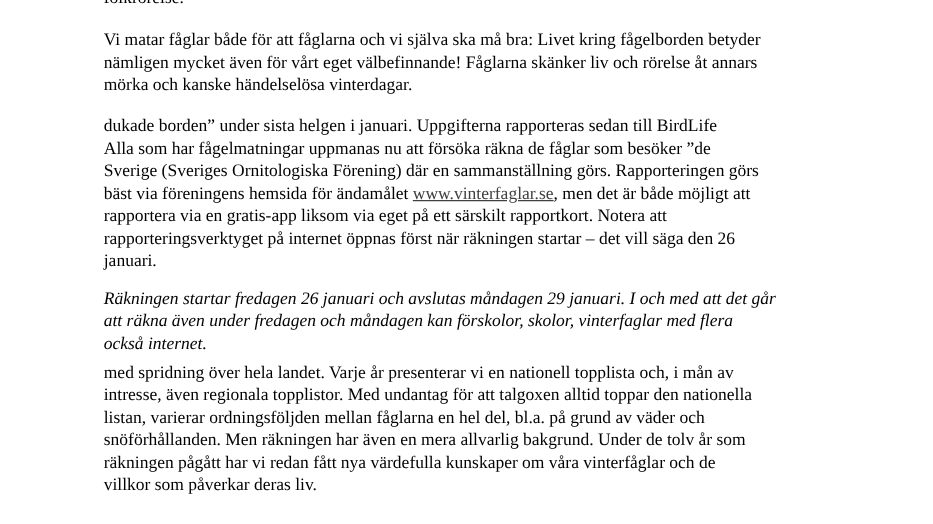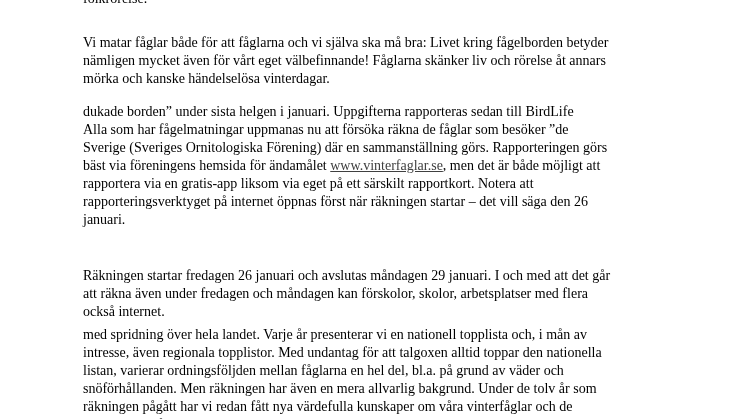--- a/index.html
+++ b/index.html
@@ -25,23 +25,23 @@
     width: 640px;
   }
   .line {
     white-space: nowrap;
     height: 18px;
   }
   .clipped-line {
     margin-top: -10px;
   }
   .para { margin: 0; }
-  .para-0 { margin-top: 26px; }
+  .para-0 { margin-top: 16px; }
   .para-1 { margin-top: 15px; }
-  .para-2 { margin-top: 38px; }
+  .para-2 { margin-top: 12px; font-style: italic; }
   .para-3 { margin-top: 5px; }
   .link {
     text-decoration: underline;
     cursor: pointer;
   }
 </style>
 </head>
 <body>
 
 <div class="page">
@@ -57,21 +57,21 @@
           <div class="line"><span>dukade borden” under sista helgen i januari. Uppgifterna rapporteras sedan till BirdLife</span></div>
           <div class="line"><span>Alla som har fågelmatningar uppmanas nu att försöka räkna de fåglar som besöker ”de</span></div>
           <div class="line"><span>Sverige (Sveriges Ornitologiska Förening) där en sammanställning görs. Rapporteringen görs</span></div>
           <div class="line"><span>bäst via föreningens hemsida för ändamålet </span><a class="link" href="#" style="color: #404040;">www.vinterfaglar.se</a><span>, men det är både möjligt att</span></div>
           <div class="line"><span>rapportera via en gratis-app liksom via eget på ett särskilt rapportkort. Notera att</span></div>
           <div class="line"><span>rapporteringsverktyget på internet öppnas först när räkningen startar – det vill säga den 26</span></div>
           <div class="line"><span>januari.</span></div>
         </div>
         <div class="para para-2">
           <div class="line"><span>Räkningen startar fredagen 26 januari och avslutas måndagen 29 januari. I och med att det går</span></div>
-          <div class="line"><span>att räkna även under fredagen och måndagen kan förskolor, skolor, arbetsplatser med flera</span></div>
+          <div class="line"><span>att räkna även under fredagen och måndagen kan förskolor, skolor, vinterfaglar med flera</span></div>
           <div class="line"><span>också internet.</span></div>
         </div>
         <div class="para para-3">
           <div class="line"><span>med spridning över hela landet. Varje år presenterar vi en nationell topplista och, i mån av</span></div>
           <div class="line"><span>intresse, även regionala topplistor. Med undantag för att talgoxen alltid toppar den nationella</span></div>
           <div class="line"><span>listan, varierar ordningsföljden mellan fåglarna en hel del, bl.a. på grund av väder och</span></div>
           <div class="line"><span>snöförhållanden. Men räkningen har även en mera allvarlig bakgrund. Under de tolv år som</span></div>
           <div class="line"><span>räkningen pågått har vi redan fått nya värdefulla kunskaper om våra vinterfåglar och de</span></div>
           <div class="line"><span>villkor som påverkar deras liv.</span></div>
         </div>

